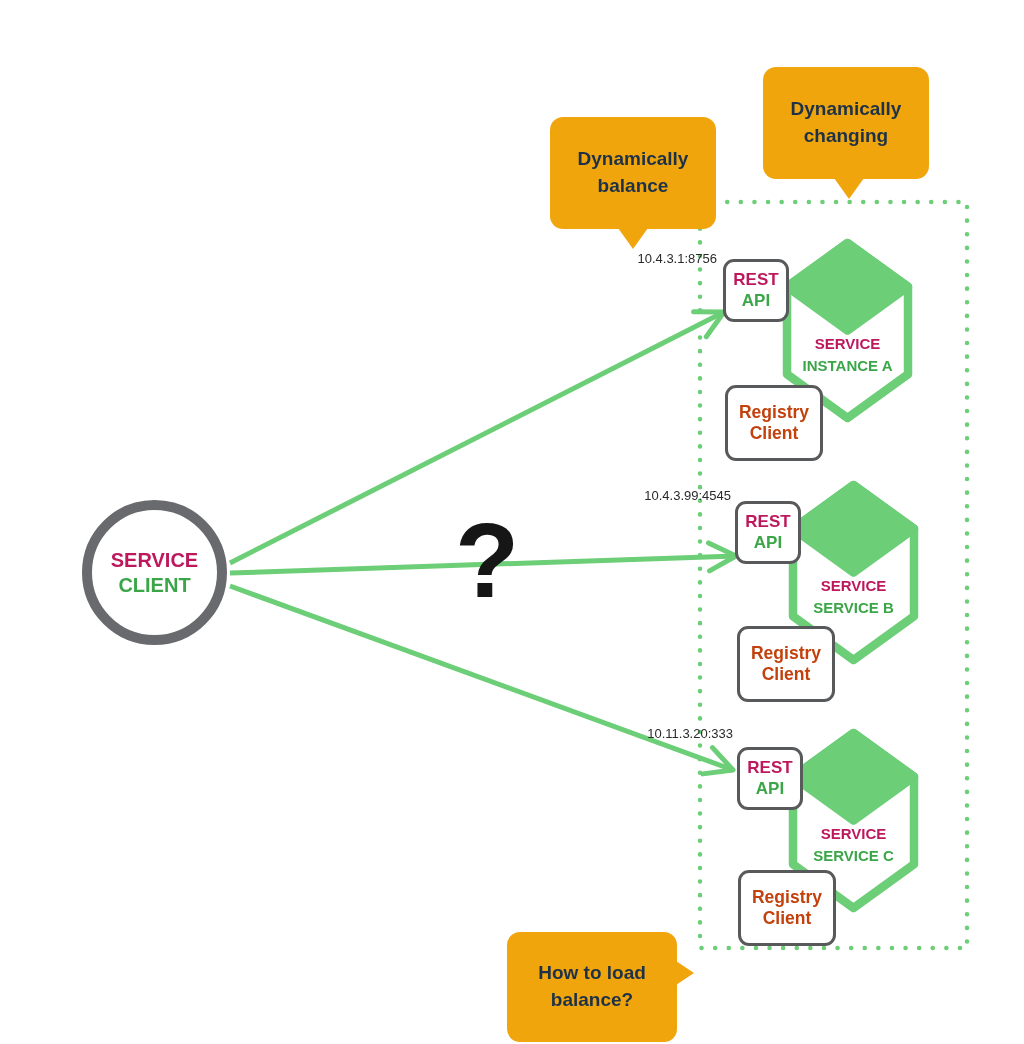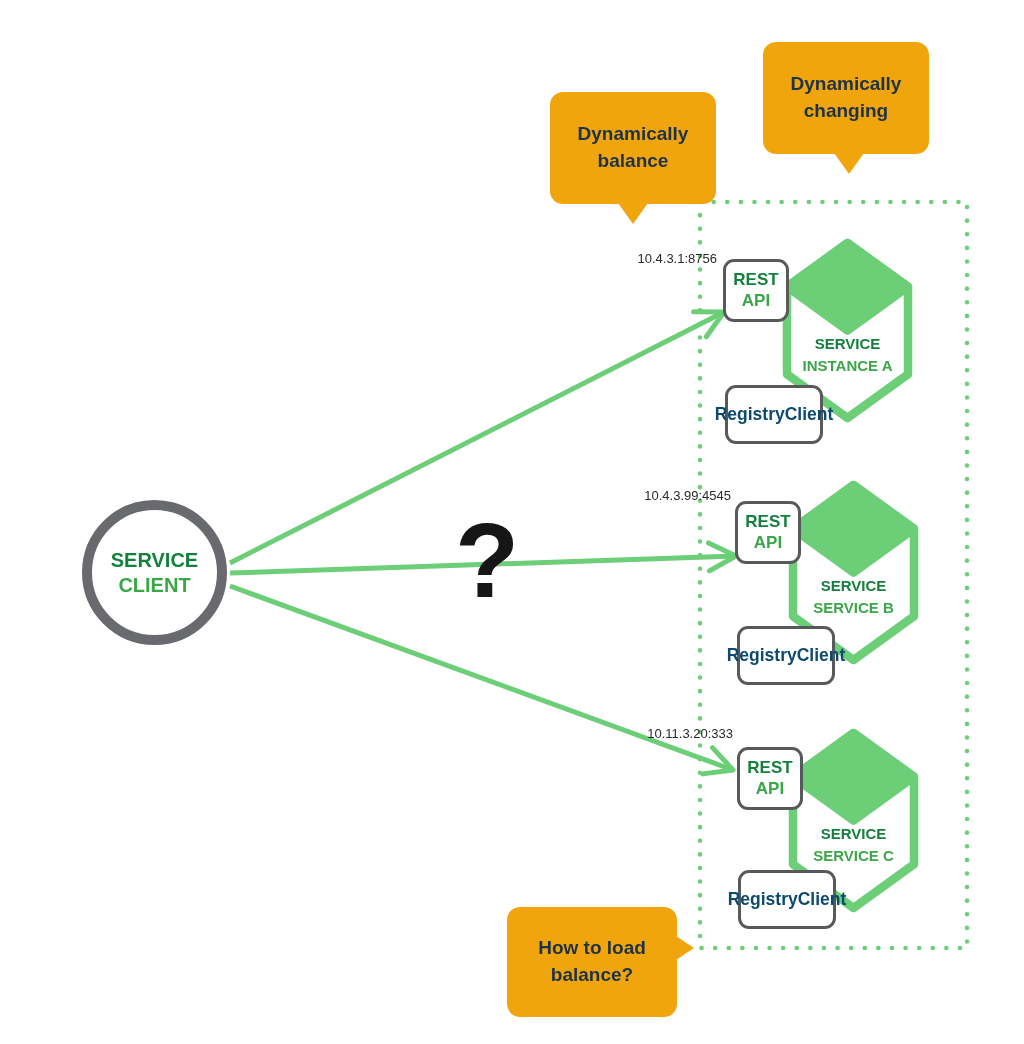--- a/index.html
+++ b/index.html
@@ -9,21 +9,21 @@
     font-family:"Liberation Sans", sans-serif;
   }
   svg.layer { position:absolute; left:0; top:0; z-index:1; }
 
   
   .callout {
     position:absolute; z-index:3;
     background:#F0A50D; border-radius:13px;
     color:#1E3247; font-weight:bold; font-size:19px; line-height:1.4;
     display:flex; align-items:center; justify-content:flex-end;
-    text-align:center; padding:0 23px; box-sizing:border-box;
+    text-align:center; padding:0 23px; box-sizing:border-box;margin-top:25px;
   }
   .tail-down {
     position:absolute; bottom:-20px; width:0; height:0;
     border-left:15px solid transparent; border-right:15px solid transparent;
     border-top:21px solid #F0A50D;
   }
   .tail-right {
     position:absolute; right:-17px; width:0; height:0;
     border-top:12px solid transparent; border-bottom:12px solid transparent;
     border-left:18px solid #F0A50D;
@@ -32,21 +32,21 @@
   
   .client-circle {
     position:absolute; z-index:2; left:82px; top:500px;
     width:145px; height:145px; border-radius:50%;
     background:#ffffff; border:10px solid #696A6D;
     display:flex; flex-direction:column; align-items:center; justify-content:center;
     font-weight:bold; font-size:20px; line-height:1.25; box-sizing:border-box;
     text-align:center; color:#1E1E1E;
   }
   .green-text { color:#3BA648; }
-  .black-text { color:#15803d; }
+  .black-text { color:#be185d; }
 
   
   .qmark {
     position:absolute; z-index:3; left:432px; top:508px; width:110px;
     font-size:105px; font-weight:bold; color:#161616;
     text-align:center; line-height:1;
   }
 
   
   .ip-label {
@@ -54,25 +54,25 @@
     white-space:nowrap;
   }
   .rest-box {
     position:absolute; z-index:2; width:66px; height:63px;
     background:#ffffff; border:3.5px solid #58595B; border-radius:11px;
     display:flex; flex-direction:column; align-items:center; justify-content:center;
     font-weight:bold; font-size:17px; line-height:1.2; box-sizing:border-box;
     text-align:center; color:#1E1E1E;
   }
   .registry-box {
-    position:absolute; z-index:2; width:98px; height:59px;
+    position:absolute; z-index:2; width:98px; height:76px;
     background:#ffffff; border:3.5px solid #58595B; border-radius:11px;
-    display:flex; flex-direction:row; align-items:center; justify-content:center;
+    display:flex; flex-direction:column; align-items:center; justify-content:center;
     font-weight:bold; font-size:17.5px; line-height:1.2; box-sizing:border-box;
-    text-align:center; color:#0c4a6e;
+    text-align:center; color:#c2410c;
   }
   .svc-label {
     position:absolute; z-index:2; width:121px;
     font-weight:bold; font-size:15px; line-height:1.45;
     text-align:center; color:#1E1E1E;
   }
 </style>
 </head>
 <body>
 

